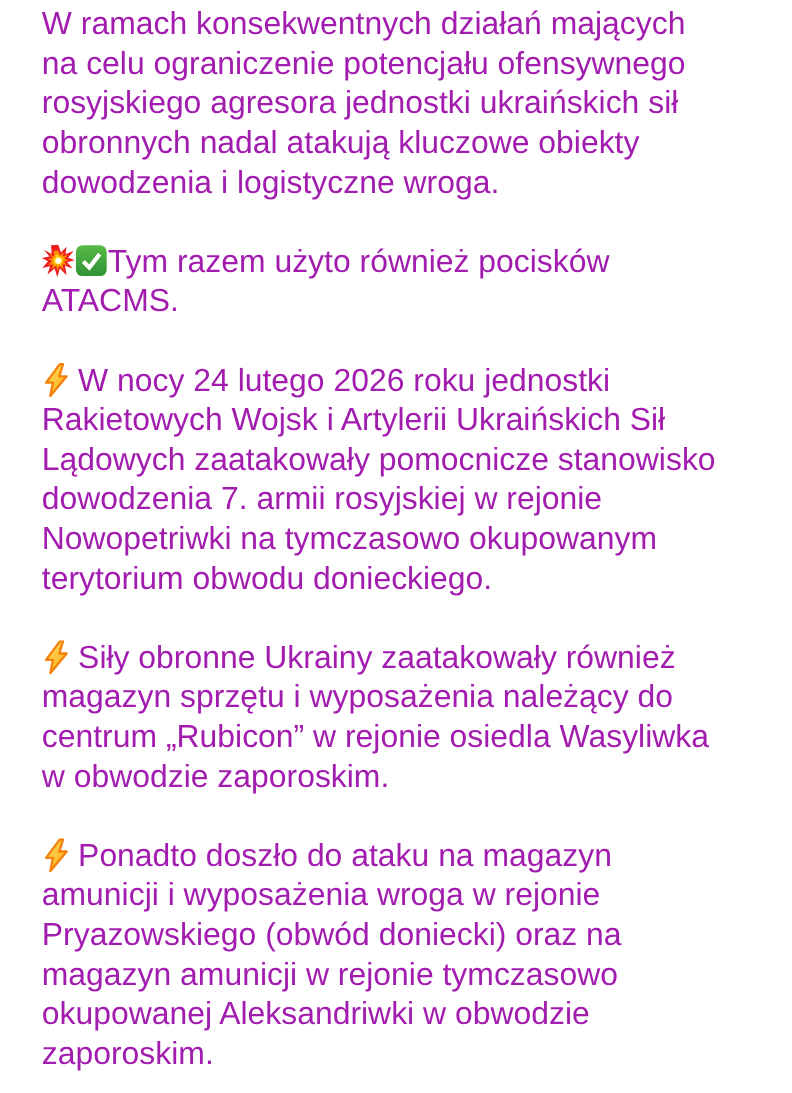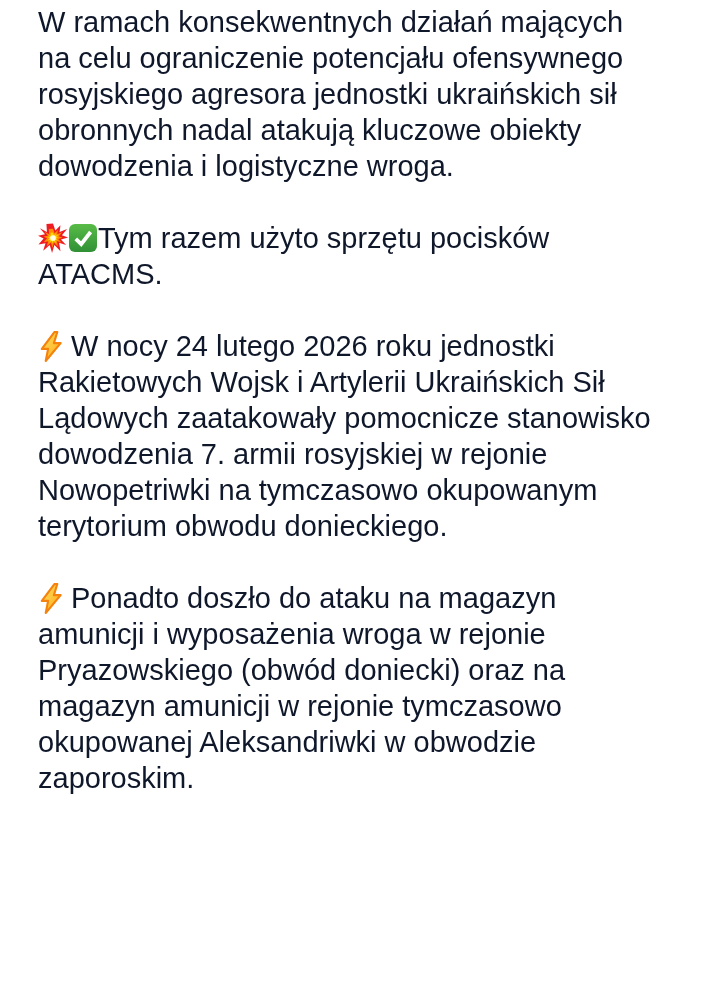--- a/index.html
+++ b/index.html
@@ -7,21 +7,21 @@
     width: 720px;
     height: 994px;
     background: #ffffff;
     overflow: hidden;
     font-family: "Liberation Sans", sans-serif;
   }
   .content {
     padding: 4px 44px 0 38px;
     font-size: 29px;
     line-height: 36px;
-    color: #0f172a;
+    color: #a21caf;
   }
   .para { margin: 0 0 36px 0; }
   .para:last-child { margin-bottom: 5px; }
   .ptext { white-space: pre-line; }
   .emoji {
     display: inline-block;
     width: 30px;
     height: 30px;
     vertical-align: -5px;
   }
@@ -64,37 +64,47 @@
         <use href="#burst" fill="#EE1D23"></use>
         <use href="#burst" fill="#FF8A00" transform="translate(5.8,5.8) scale(0.64)"></use>
         <use href="#burst" fill="#FFD600" transform="translate(9.9,9.9) scale(0.38)"></use>
         <circle cx="16" cy="16" r="3" fill="#FFFDE7"></circle>
       </svg>
     </span><span class="emoji">
       <svg viewBox="0 0 30 30">
         <rect x="1" y="1" width="28" height="28" rx="6" fill="url(#greeng)"></rect>
         <path d="M7.8 15.8 L13.2 21.2 L22.6 9" fill="none" stroke="#ffffff" stroke-width="3.8"></path>
       </svg>
-    </span><span class="ptext">Tym razem użyto sprzętu pocisków
+    </span><span class="ptext">Tym razem użyto również pocisków
 ATACMS.</span>
   </p>
 
   <p class="para">
     <span class="emoji bolt">
       <svg viewBox="0 0 28 32">
         <path d="M17 1 L4 18.5 L10.5 18.5 L8 31 L23.5 12.5 L16.5 12.5 L20 1 Z" fill="url(#boltg)" stroke="#F5820D" stroke-width="2.2" stroke-linejoin="round"></path>
       </svg>
     </span><span class="ptext">W nocy 24 lutego 2026 roku jednostki
 Rakietowych Wojsk i Artylerii Ukraińskich Sił
 Lądowych zaatakowały pomocnicze stanowisko
 dowodzenia 7. armii rosyjskiej w rejonie
 Nowopetriwki na tymczasowo okupowanym
 terytorium obwodu donieckiego.</span>
   </p>
 
+  <p class="para">
+    <span class="emoji bolt">
+      <svg viewBox="0 0 28 32">
+        <path d="M17 1 L4 18.5 L10.5 18.5 L8 31 L23.5 12.5 L16.5 12.5 L20 1 Z" fill="url(#boltg)" stroke="#F5820D" stroke-width="2.2" stroke-linejoin="round"></path>
+      </svg>
+    </span><span class="ptext">Siły obronne Ukrainy zaatakowały również
+magazyn sprzętu i wyposażenia należący do
+centrum „Rubicon” w rejonie osiedla Wasyliwka
+w obwodzie zaporoskim.</span>
+  </p>
 
   <p class="para">
     <span class="emoji bolt">
       <svg viewBox="0 0 28 32">
         <path d="M17 1 L4 18.5 L10.5 18.5 L8 31 L23.5 12.5 L16.5 12.5 L20 1 Z" fill="url(#boltg)" stroke="#F5820D" stroke-width="2.2" stroke-linejoin="round"></path>
       </svg>
     </span><span class="ptext">Ponadto doszło do ataku na magazyn
 amunicji i wyposażenia wroga w rejonie
 Pryazowskiego (obwód doniecki) oraz na
 magazyn amunicji w rejonie tymczasowo

